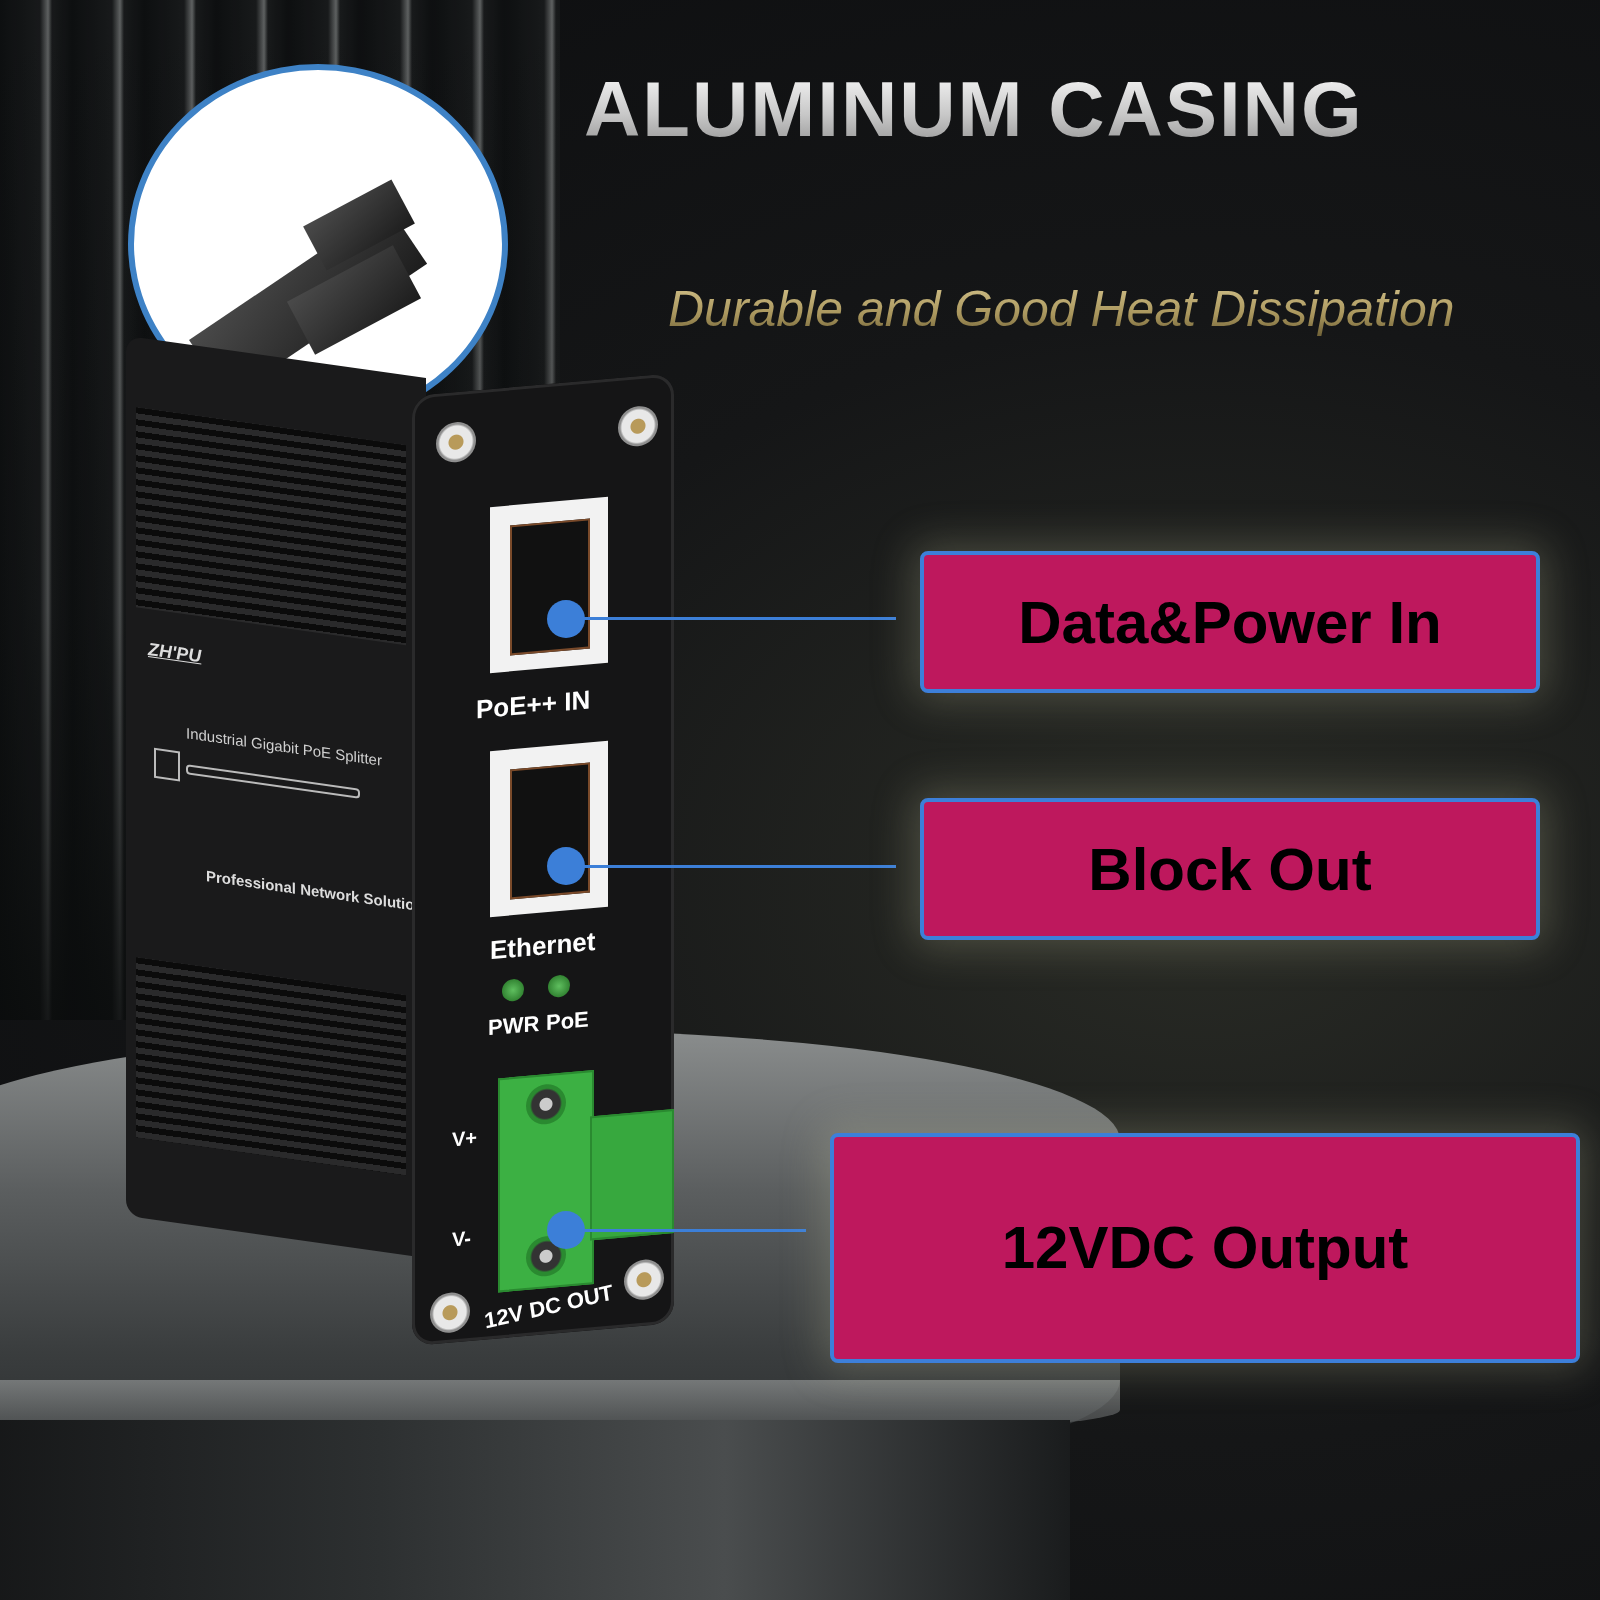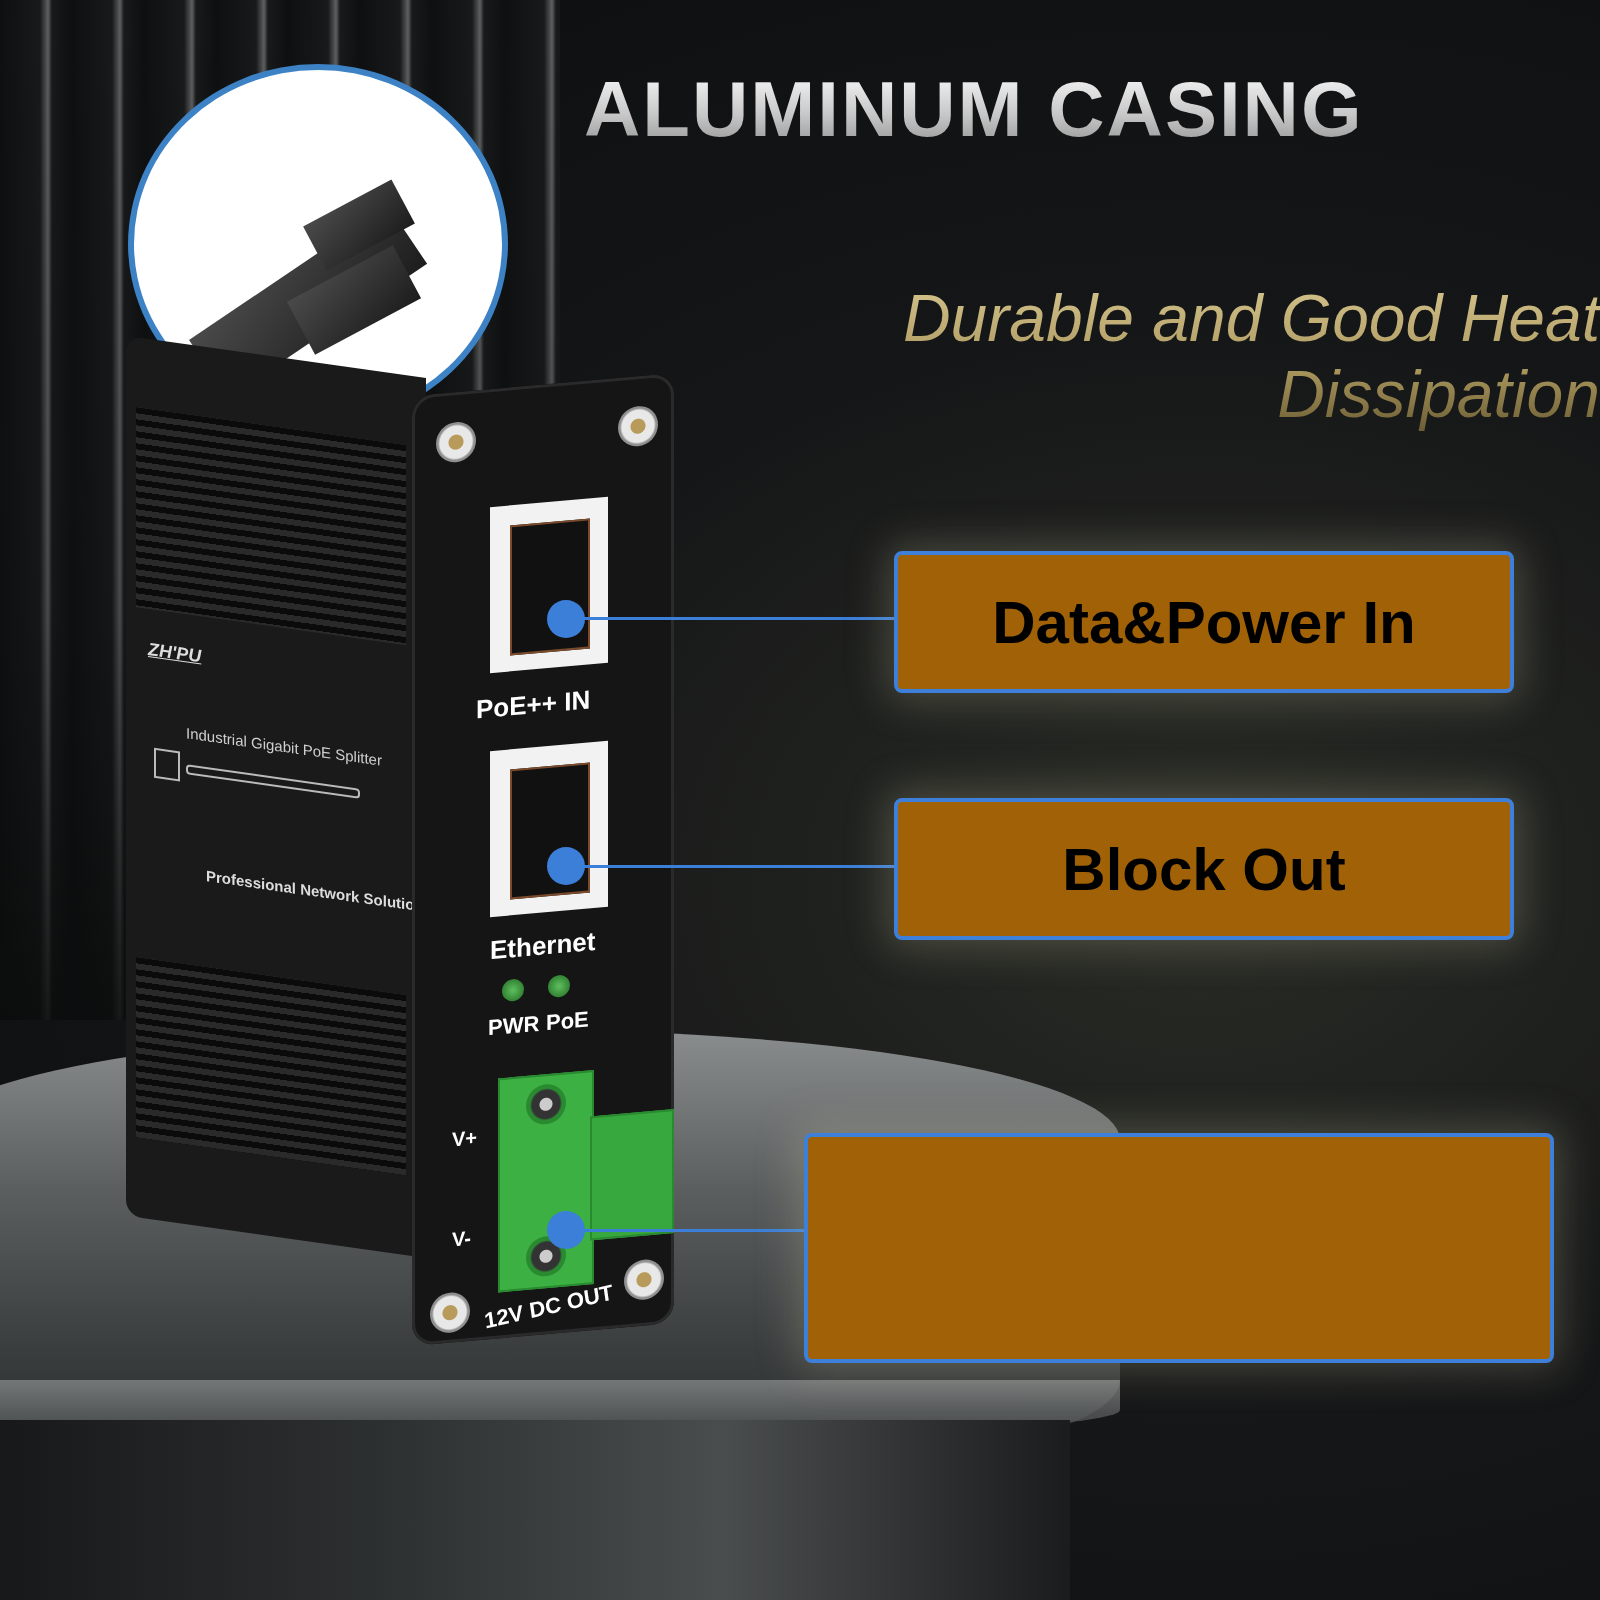--- a/index.html
+++ b/index.html
@@ -12,23 +12,23 @@
   .pedestal{position:absolute;left:-80px;top:1030px;width:1200px;height:460px;border-radius:50%/24%;
     background:linear-gradient(180deg,#8a8d8d 0%,#5b5e5f 35%,#3a3d3e 70%,#26292a 100%);}
   .pedestal-rim{position:absolute;left:-80px;top:1380px;width:1200px;height:60px;border-radius:0 0 50% 50%;
     background:linear-gradient(180deg,#9ea1a1,#4b4e4f);opacity:.6;}
   .pedestal-body{position:absolute;left:-80px;top:1420px;width:1150px;height:200px;
     background:linear-gradient(90deg,#121314 0%,#2d3031 40%,#4a4d4e 70%,#1a1c1d 100%);}
 
   .title{position:absolute;left:584px;top:64px;font-size:78px;font-weight:bold;letter-spacing:2px;
     color:#d9d9d9;background:linear-gradient(180deg,#ffffff 0%,#c8c8c8 55%,#8a8a8a 100%);
     -webkit-background-clip:text;background-clip:text;-webkit-text-fill-color:transparent;}
-  .subtitle{position:absolute;left:668px;top:280px;font-size:66px;font-style:italic;
+  .subtitle{position:absolute;left:668px;top:280px;font-size:50px;font-style:italic;
     background:linear-gradient(180deg,#d6c58e 0%,#a8955c 60%,#6b5d34 100%);
-    -webkit-background-clip:text;background-clip:text;text-align:right;-webkit-text-fill-color:transparent;}
+    -webkit-background-clip:text;background-clip:text;-webkit-text-fill-color:transparent;}
 
   .inset{position:absolute;left:128px;top:64px;width:380px;height:360px;border-radius:50%;
     background:#fff;border:6px solid #3e82c6;box-sizing:border-box;overflow:hidden;}
   .tube{position:absolute;background:linear-gradient(160deg,#4a4a4a,#1d1d1d);}
 
   .device-side{position:absolute;left:126px;top:378px;width:300px;height:880px;background:#1a1a1b;border-radius:16px 0 0 16px;
     transform:skewY(8deg);transform-origin:top right;}
   .fins{position:absolute;left:10px;top:70px;width:270px;height:200px;
     background:repeating-linear-gradient(180deg,#0b0b0b 0,#0b0b0b 6px,#2a2a2b 6px,#2a2a2b 12px);}
   .fins.bottom{top:620px;height:180px;}
@@ -48,23 +48,23 @@
   .led{position:absolute;width:22px;height:22px;border-radius:50%;background:radial-gradient(circle,#5fbf5f,#1f6a1f);}
   .terminal{position:absolute;left:86px;top:690px;width:150px;height:210px;}
   .term-main{position:absolute;left:0;top:0;width:92px;height:210px;background:#3cb043;border:2px solid #2a8a30;}
   .term-side{position:absolute;left:92px;top:46px;width:80px;height:120px;background:#37a83e;border:2px solid #2a8a30;}
   .term-screw{position:absolute;left:26px;width:40px;height:40px;border-radius:50%;background:radial-gradient(circle,#ccc 0 6px,#333 7px 14px,#2a8a30 16px);}
   .v-label{position:absolute;left:40px;color:#fff;font-size:20px;font-weight:bold;}
   .dc-label{position:absolute;left:72px;top:910px;color:#fff;font-size:22px;font-weight:bold;transform:rotate(-8deg);}
 
   .dot{position:absolute;width:38px;height:38px;border-radius:50%;background:#3c7fd8;z-index:5;}
   .line{position:absolute;height:3px;background:#3c7fd8;z-index:4;}
-  .callout{position:absolute;background:#a16207;border:4px solid #3d7fd9;border-radius:8px;box-sizing:border-box;
+  .callout{position:absolute;background:#be185d;border:4px solid #3d7fd9;border-radius:8px;box-sizing:border-box;
     display:flex;align-items:center;justify-content:center;text-align:center;color:#000;font-weight:bold;
-    box-shadow:0 0 40px 8px rgba(200,200,160,.25);z-index:6;}
+    box-shadow:0 0 40px 8px rgba(200,200,160,.25);z-index:6;margin-left:26px;}
   .callout span{display:block;}
 </style>
 </head>
 <body>
 
 <div class="bg-stripes"></div>
 <div class="pedestal"></div>
 <div class="pedestal-rim"></div>
 <div class="pedestal-body"></div>
 
@@ -128,13 +128,14 @@
 
 <div class="dot" style="left:547px;top:847px;"></div>
 <div class="line" style="left:566px;top:865px;width:330px;"></div>
 <div class="callout" style="left:894px;top:798px;width:620px;height:142px;font-size:60px;">
   <span>Block Out</span>
 </div>
 
 <div class="dot" style="left:547px;top:1211px;"></div>
 <div class="line" style="left:566px;top:1229px;width:240px;"></div>
 <div class="callout" style="left:804px;top:1133px;width:750px;height:230px;font-size:60px;flex-direction:column;line-height:1.5;">
+  <span>12VDC Output</span>
 </div>
 
 </body></html>

